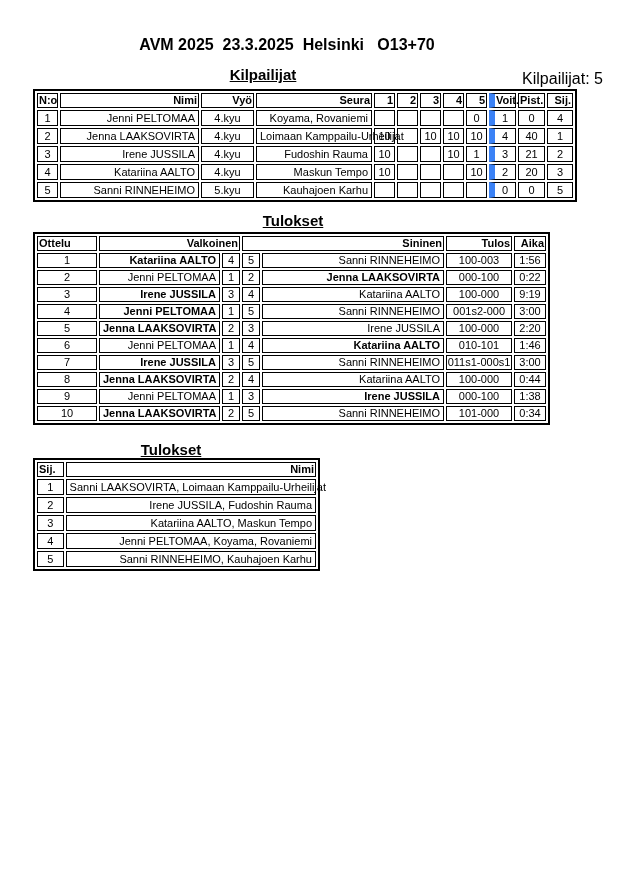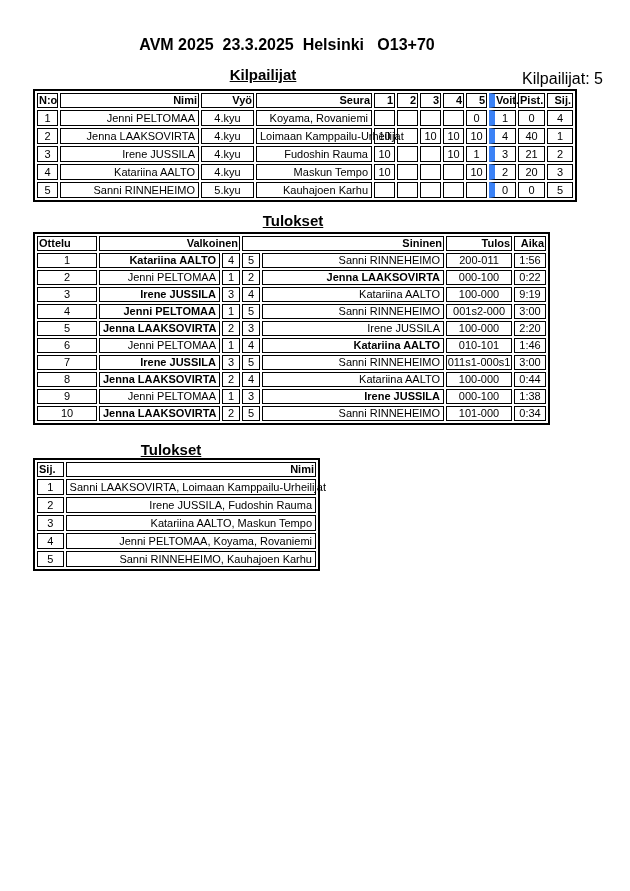--- a/index.html
+++ b/index.html
@@ -193,21 +193,21 @@
       <th colspan="2">Sininen</th>
       <th>Tulos</th>
       <th>Aika</th>
     </tr>
     <tr>
       <td class="c">1</td>
       <td class="l b">Katariina AALTO</td>
       <td class="c">4</td>
       <td class="c">5</td>
       <td class="l">Sanni RINNEHEIMO</td>
-      <td class="c">200-011</td>
+      <td class="c">100-003</td>
       <td class="c">1:56</td>
     </tr>
     <tr>
       <td class="c">2</td>
       <td class="l">Jenni PELTOMAA</td>
       <td class="c">1</td>
       <td class="c">2</td>
       <td class="l b">Jenna LAAKSOVIRTA</td>
       <td class="c">000-100</td>
       <td class="c">0:22</td>

